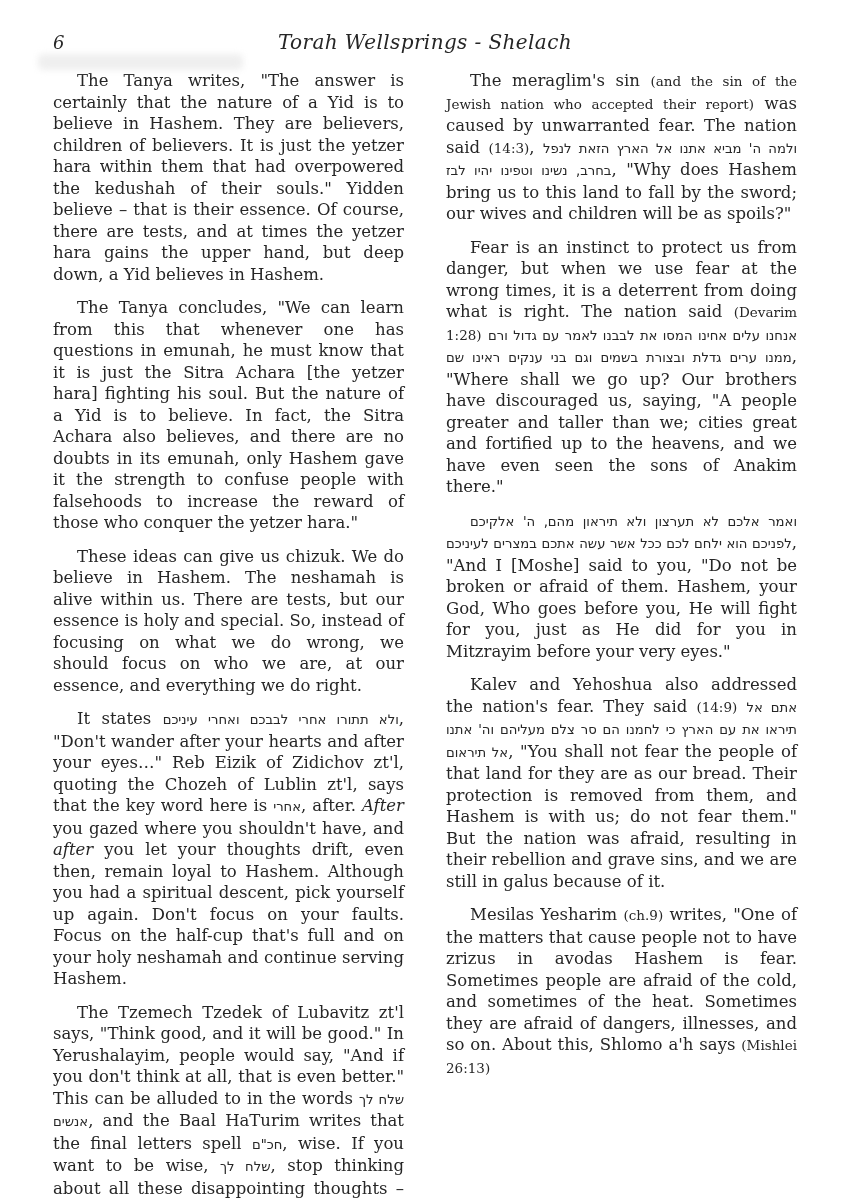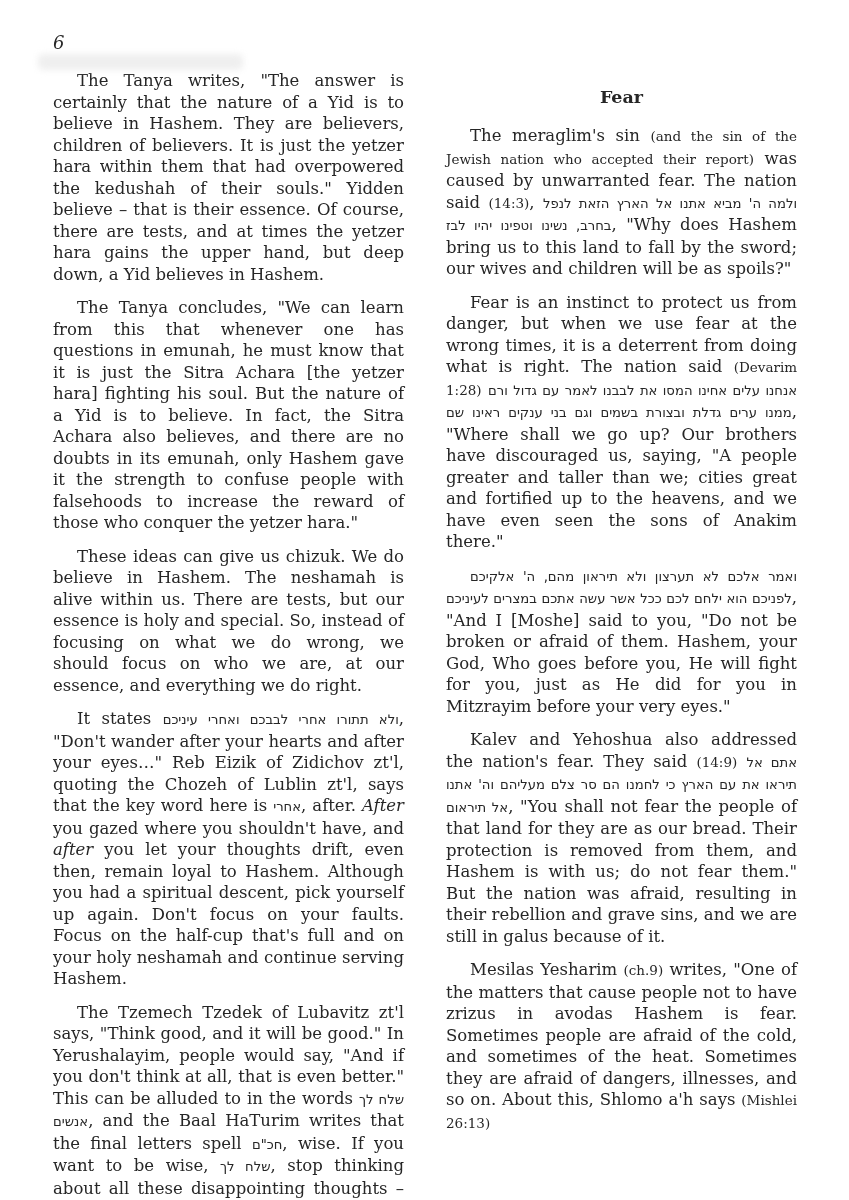--- a/index.html
+++ b/index.html
@@ -26,32 +26,32 @@
   .ref { font-size:13.5px; }
   h2 { text-align:center; font-size:17.5px; font-weight:bold; margin:17px 0 18px; }
   em { }
 </style>
 </head>
 <body>
 
 <div class="page">
   <div class="header">
     <span class="page-num">6</span>
+    <span class="title">Torah Wellsprings - Shelach</span>
     <span class="smudge"></span>
   </div>
   <div class="columns">
     <div class="col">
         <p>The Tanya writes, "The answer is certainly that the nature of a Yid is to believe in Hashem. They are believers, children of believers. It is just the yetzer hara within them that had overpowered the kedushah of their souls." Yidden believe – that is their essence. Of course, there are tests, and at times the yetzer hara gains the upper hand, but deep down, a Yid believes in Hashem.</p>
         <p>The Tanya concludes, "We can learn from this that whenever one has questions in emunah, he must know that it is just the Sitra Achara [the yetzer hara] fighting his soul. But the nature of a Yid is to believe. In fact, the Sitra Achara also believes, and there are no doubts in its emunah, only Hashem gave it the strength to confuse people with falsehoods to increase the reward of those who conquer the yetzer hara."</p>
         <p>These ideas can give us chizuk. We do believe in Hashem. The neshamah is alive within us. There are tests, but our essence is holy and special. So, instead of focusing on what we do wrong, we should focus on who we are, at our essence, and everything we do right.</p>
         <p>It states <span class="heb" dir="rtl">ולא תתורו אחרי לבבכם ואחרי עיניכם</span>, "Don't wander after your hearts and after your eyes…" Reb Eizik of Zidichov zt'l, quoting the Chozeh of Lublin zt'l, says that the key word here is <span class="heb" dir="rtl">אחרי</span>, after. <em>After</em> you gazed where you shouldn't have, and <em>after</em> you let your thoughts drift, even then, remain loyal to Hashem. Although you had a spiritual descent, pick yourself up again. Don't focus on your faults. Focus on the half-cup that's full and on your holy neshamah and continue serving Hashem.</p>
         <p class="cont">The Tzemech Tzedek of Lubavitz zt'l says, "Think good, and it will be good." In Yerushalayim, people would say, "And if you don't think at all, that is even better." This can be alluded to in the words <span class="heb" dir="rtl">שלח לך אנשים</span>, and the Baal HaTurim writes that the final letters spell <span class="heb" dir="rtl">חכ"ם</span>, wise. If you want to be wise, <span class="heb" dir="rtl">שלח לך</span>, stop thinking about all these disappointing thoughts – whether regarding gashmiyos or ruchniyos. Think positive</p>
       </div>
     <div class="col">
-        <h2>Fear</h2>
         <p>The meraglim's sin <span class="ref">(and the sin of the Jewish nation who accepted their report)</span> was caused by unwarranted fear. The nation said <span class="ref">(14:3)</span>, <span class="heb" dir="rtl">ולמה ה' מביא אתנו אל הארץ הזאת לנפל בחרב, נשינו וטפינו יהיו לבז</span>, "Why does Hashem bring us to this land to fall by the sword; our wives and children will be as spoils?"</p>
         <p>Fear is an instinct to protect us from danger, but when we use fear at the wrong times, it is a deterrent from doing what is right. The nation said <span class="ref">(Devarim 1:28)</span> <span class="heb" dir="rtl">אנחנו עלים אחינו המסו את לבבנו לאמר עם גדול ורם ממנו ערים גדלת ובצורת בשמים וגם בני ענקים ראינו שם</span>, "Where shall we go up? Our brothers have discouraged us, saying, "A people greater and taller than we; cities great and fortified up to the heavens, and we have even seen the sons of Anakim there."</p>
         <p><span class="heb" dir="rtl">ואמר אלכם לא תערצון ולא תיראון מהם, ה' אלקיכם לפניכם הוא ילחם לכם ככל אשר עשה אתכם במצרים לעיניכם</span>, "And I [Moshe] said to you, "Do not be broken or afraid of them. Hashem, your God, Who goes before you, He will fight for you, just as He did for you in Mitzrayim before your very eyes."</p>
         <p>Kalev and Yehoshua also addressed the nation's fear. They said <span class="ref">(14:9)</span> <span class="heb" dir="rtl">אתם אל תיראו את עם הארץ כי לחמנו הם סר צלם מעליהם וה' אתנו אל תיראום</span>, "You shall not fear the people of that land for they are as our bread. Their protection is removed from them, and Hashem is with us; do not fear them." But the nation was afraid, resulting in their rebellion and grave sins, and we are still in galus because of it.</p>
         <p class="cont">Mesilas Yesharim <span class="ref">(ch.9)</span> writes, "One of the matters that cause people not to have zrizus in avodas Hashem is fear. Sometimes people are afraid of the cold, and sometimes of the heat. Sometimes they are afraid of dangers, illnesses, and so on. About this, Shlomo a'h says <span class="ref">(Mishlei 26:13)</span> </p>
       </div>
   </div>
 </div>
 
 </body></html>

